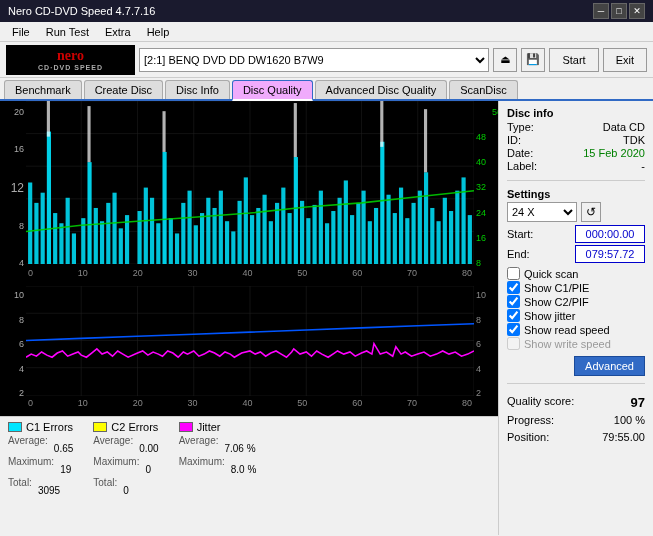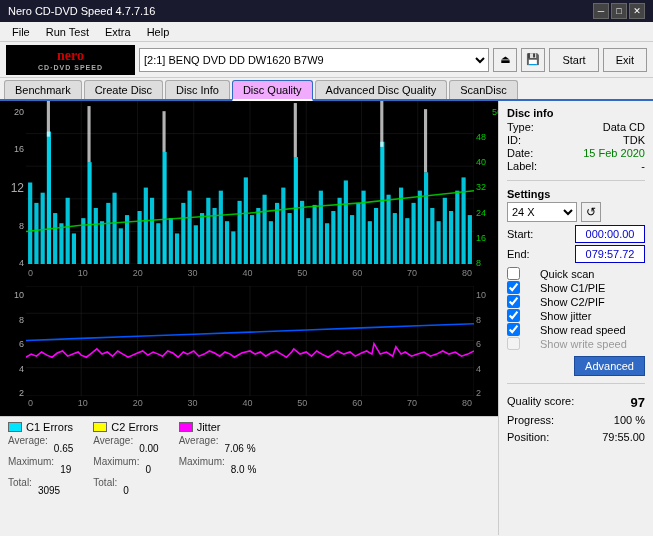--- a/index.html
+++ b/index.html
@@ -145,21 +145,21 @@
     }
     .panel-section-title { font-weight: bold; font-size: 11px; margin-bottom: 2px; }
     .panel-row { display: flex; justify-content: space-between; font-size: 11px; margin-bottom: 1px; }
     .panel-value { color: #000; }
     .panel-value.green { color: #008000; }
     .divider { border-top: 1px solid #ccc; margin: 3px 0; }
     .settings-row { display: flex; align-items: center; gap: 4px; margin-bottom: 3px; }
     .speed-select { width: 70px; height: 20px; font-size: 11px; border: 1px solid #999; background: white; }
     .refresh-btn { width: 20px; height: 20px; border: 1px solid #999; background: #f0f0f0; cursor: pointer; display: flex; align-items: center; justify-content: center; font-size: 12px; }
     .time-input { width: 70px; height: 18px; border: 1px solid #0000cc; background: white; font-size: 11px; text-align: center; color: #0000cc; }
-    .checkbox-row { display: flex; align-items: center; gap: 20px; font-size: 11px; margin-bottom: 1px; }
+    .checkbox-row { display: flex; align-items: center; gap: 4px; font-size: 11px; margin-bottom: 1px; }
     .checkbox-row input { margin: 0; }
     .advanced-btn {
       background: #316ac5;
       color: white;
       border: 1px solid #1a4a99;
       padding: 3px 10px;
       cursor: pointer;
       font-size: 11px;
       align-self: flex-end;
       margin-top: 2px;

